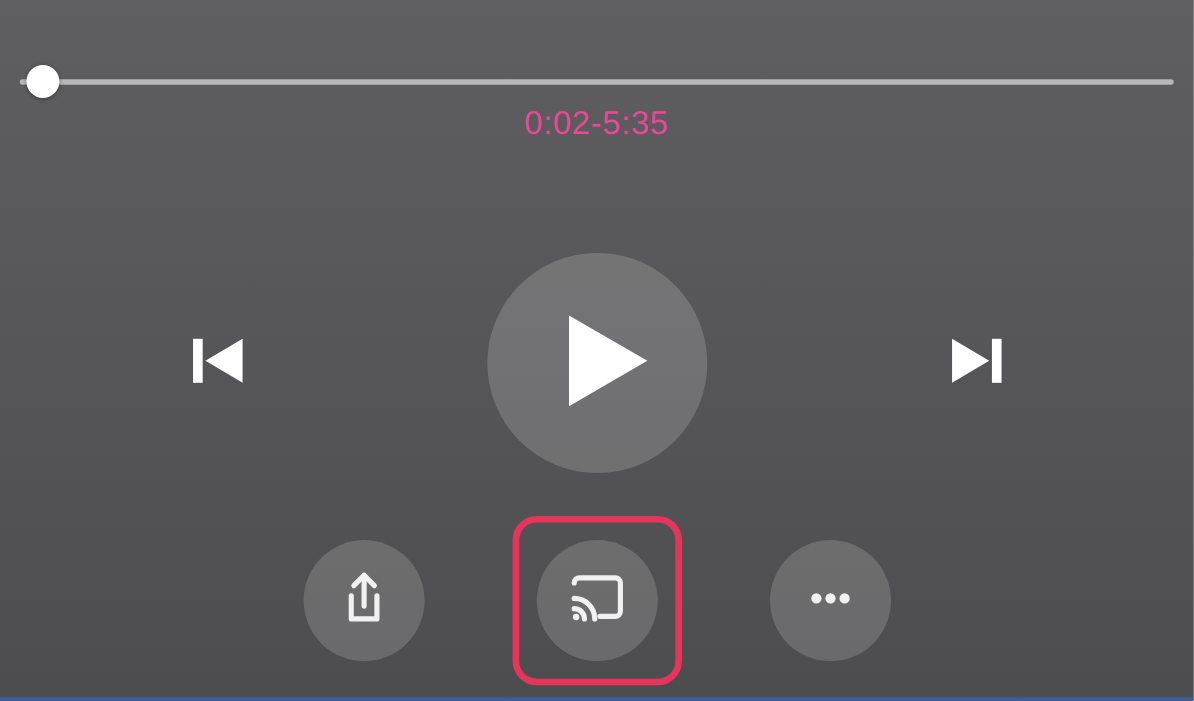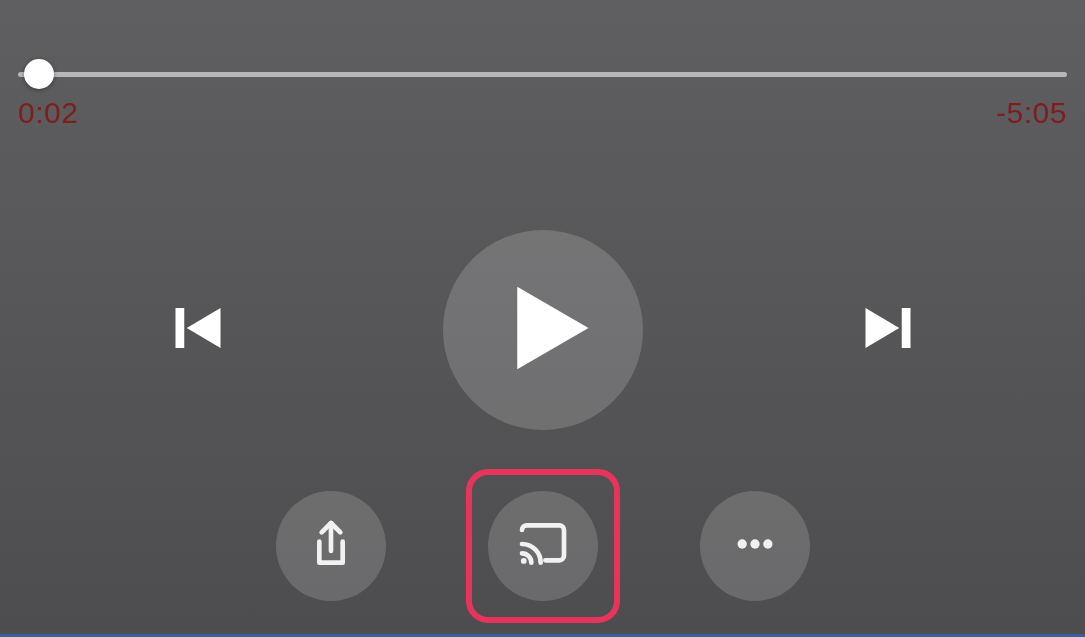--- a/index.html
+++ b/index.html
@@ -43,24 +43,24 @@
     left:2%;            
     background:#ffffff;
     border-radius:50%;
     box-shadow:0 1px 4px rgba(0,0,0,.4);
   }
   .times{
     position:absolute;
     left:18px;right:18px;
     top:96px;
     display:flex;
-    justify-content:space-between;
+    justify-content:center;
     font-size:30px;
     letter-spacing:.5px;
-    color:#7f1d1d;
+    color:#ec4899;
   }
   
   .transport{
     position:absolute;
     left:0;right:0;
     top:230px;
     display:flex;
     align-items:center;
     justify-content:center;
     gap:210px;
@@ -112,21 +112,21 @@
 <body>
 
 <div class="player">
 
   <div class="scrubber">
     <div class="track"></div>
     <div class="knob"></div>
   </div>
   <div class="times">
     <span>0:02</span>
-    <span>-5:05</span>
+    <span>-5:35</span>
   </div>
 
   <div class="transport">
     <div class="skip-btn">
       <span>
         <svg viewBox="0 0 48 48">
             <rect x="6" y="8" width="7" height="32"></rect>
             <path d="M42 8 L15 24 L42 40 Z"></path>
           </svg>
       </span>

